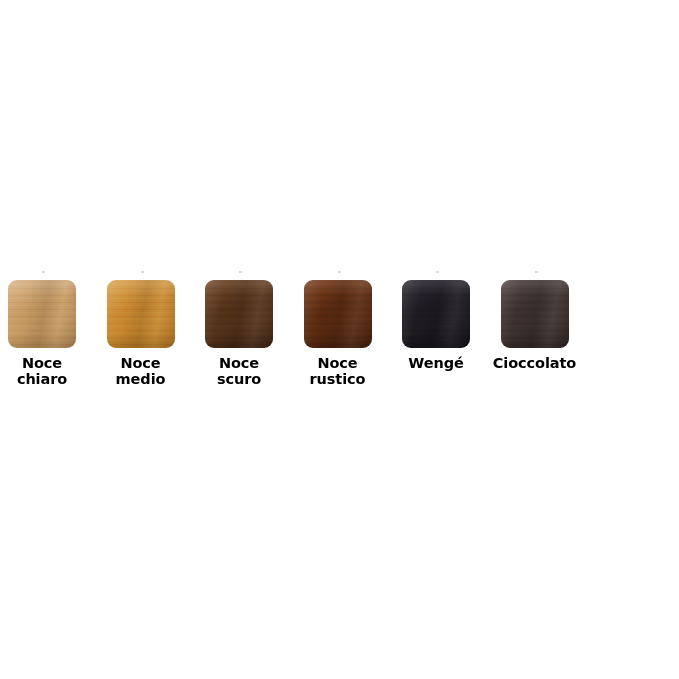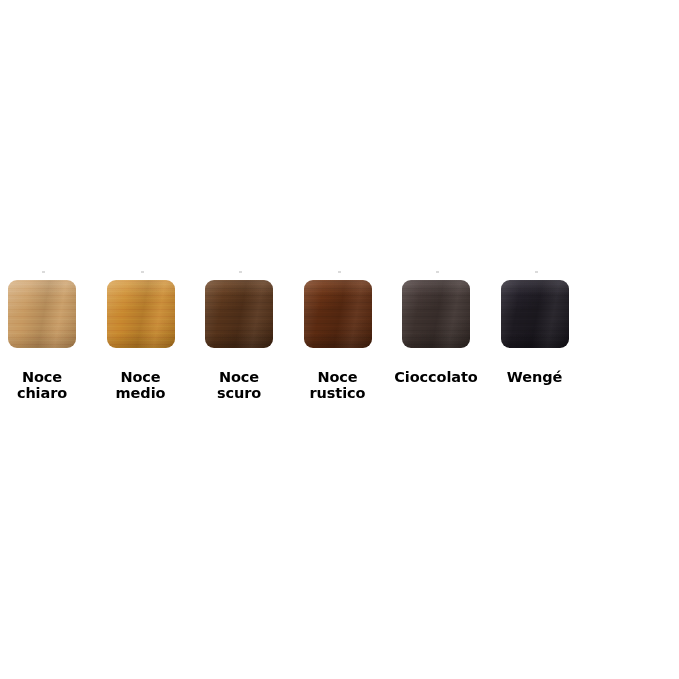--- a/index.html
+++ b/index.html
@@ -106,21 +106,21 @@
     inset: 0;
     background-image:
       linear-gradient(180deg,
         rgba(255,255,255,0.10) 0%,
         rgba(255,255,255,0.00) 22%,
         rgba(0,0,0,0.00) 78%,
         rgba(0,0,0,0.10) 100%);
   }
 
   .swatch-label {
-    margin-top: 21px;
+    margin-top: 7px;
     font-size: 14.5px;
     font-weight: bold;
     color: #000000;
     text-align: center;
     line-height: 16px;
     letter-spacing: -0.1px;
     white-space: pre-line;
   }
   .swatch-label.wide {
     width: 96px;
@@ -183,35 +183,35 @@
           <div class="sheen"></div>
         </div>
       </div>
       <div class="swatch-label">Noce
 rustico</div>
     </div>
 
     <div class="swatch-cell">
       <div class="chip-wrap">
         <span class="speck"></span>
+        <div class="chip" style="background: linear-gradient(165deg, rgb(44, 40, 51) 0%, rgb(29, 26, 33) 42%, rgb(29, 26, 33) 64%, rgb(18, 16, 22) 100%);">
+          <div class="blotch"></div>
+          <div class="grain"></div>
+          <div class="sheen"></div>
+        </div>
+      </div>
+      <div class="swatch-label">Wengé</div>
+    </div>
+
+    <div class="swatch-cell">
+      <div class="chip-wrap">
+        <span class="speck"></span>
         <div class="chip" style="background: linear-gradient(165deg, rgb(78, 65, 64) 0%, rgb(60, 49, 46) 42%, rgb(60, 49, 46) 64%, rgb(45, 36, 33) 100%);">
           <div class="blotch"></div>
           <div class="grain"></div>
           <div class="sheen"></div>
         </div>
       </div>
       <div class="swatch-label wide">Cioccolato</div>
-    </div>
-
-    <div class="swatch-cell">
-      <div class="chip-wrap">
-        <span class="speck"></span>
-        <div class="chip" style="background: linear-gradient(165deg, rgb(44, 40, 51) 0%, rgb(29, 26, 33) 42%, rgb(29, 26, 33) 64%, rgb(18, 16, 22) 100%);">
-          <div class="blotch"></div>
-          <div class="grain"></div>
-          <div class="sheen"></div>
-        </div>
-      </div>
-      <div class="swatch-label">Wengé</div>
     </div>
 
   </div>
 </div>
 
 </body></html>

